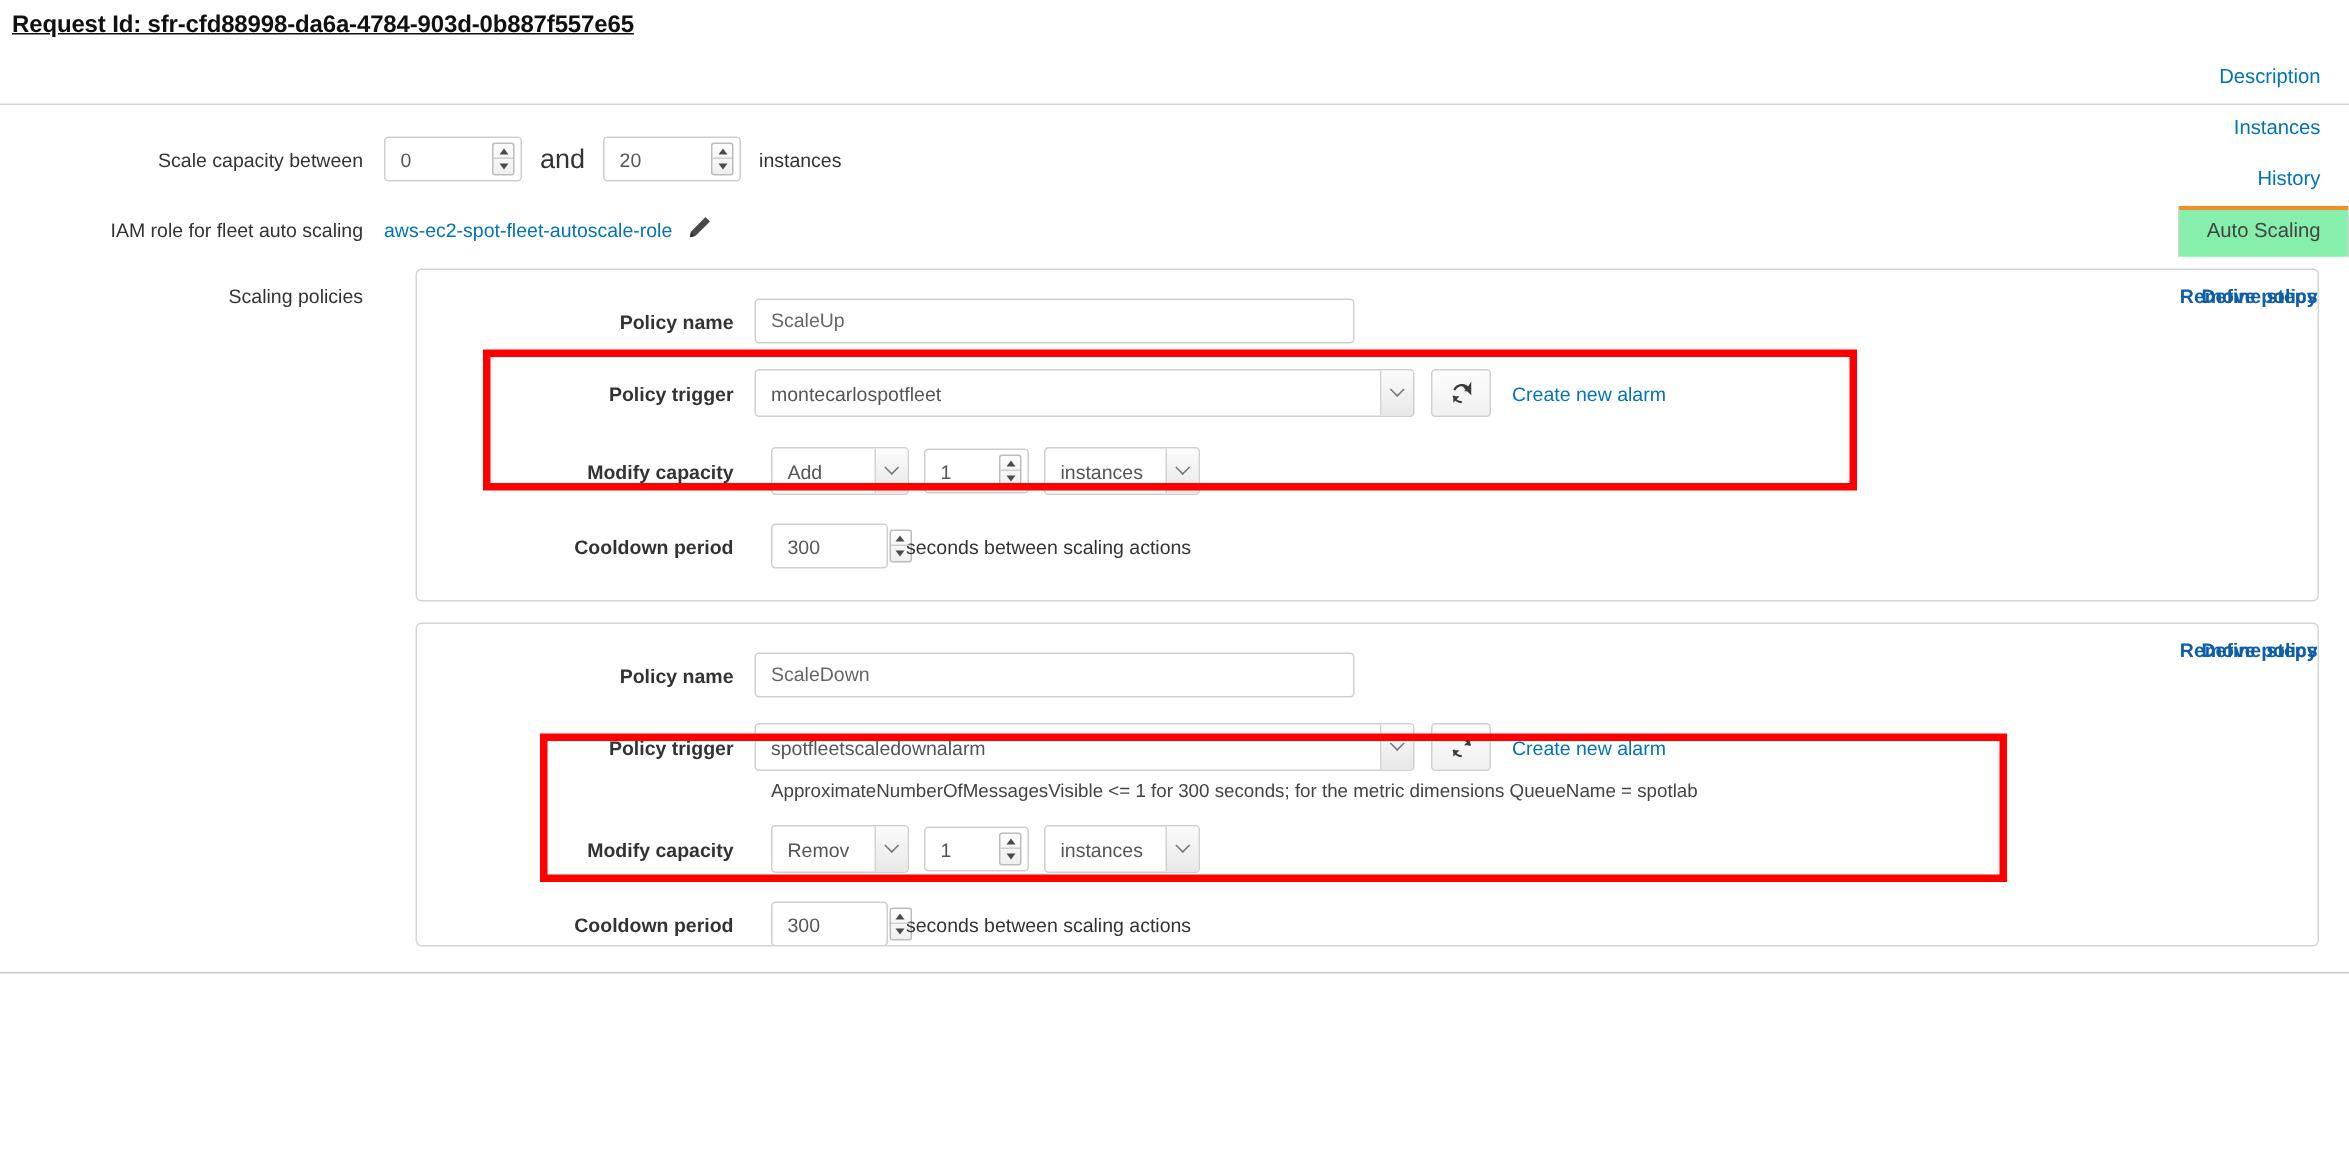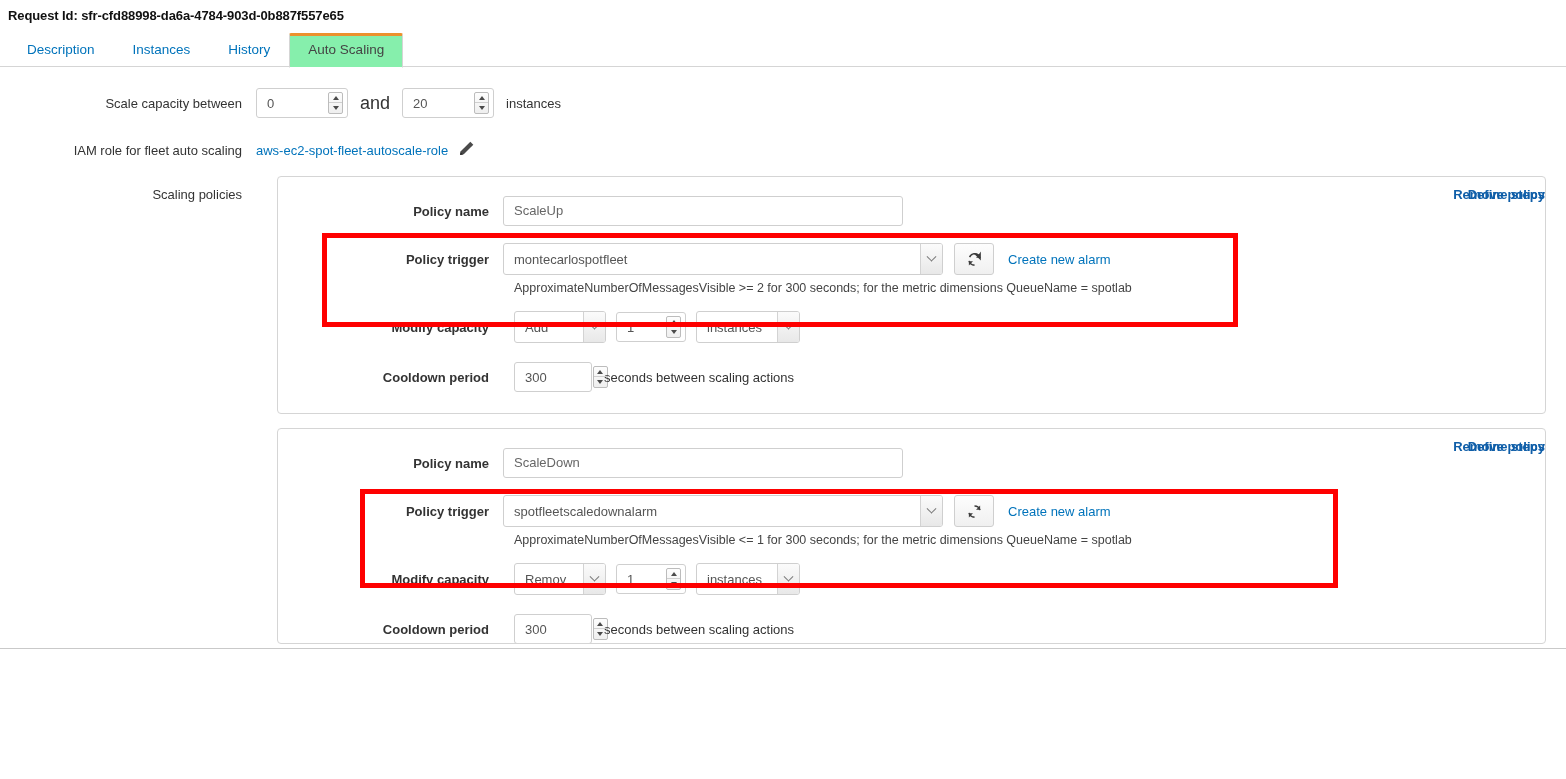--- a/index.html
+++ b/index.html
@@ -10,25 +10,26 @@
     background: #ffffff;
     font-family: "Liberation Sans", sans-serif;
     font-size: 13px;
     color: #333333;
     overflow: hidden;
     position: relative;
   }
 
   
   .page-title {
-    font-size: 13px;
+    font-size: 16px;
     font-weight: bold;
     color: #111111;
     padding: 8px 0 0 8px;
     letter-spacing: -0.1px;
+    text-decoration: underline;
   }
 
   
   .tabbar {
     position: relative;
     height: 36px;
     margin-top: 8px;
     padding-left: 8px;
   }
   .tabbar-line {
@@ -36,20 +37,21 @@
     left: 0; right: 0; bottom: 0;
     height: 1px;
     background: #d5d5d5;
   }
   .tabs {
     position: relative;
     display: flex;
     align-items: flex-end;
     height: 36px;
     z-index: 2;
+    flex-direction: column;
   }
   .tab {
     padding: 8px 18px 9px 18px;
     font-size: 13.5px;
     color: #0073bb;
     cursor: pointer;
     border: 1px solid transparent;
     border-bottom: none;
     line-height: 1.2;
   }
@@ -344,21 +346,20 @@
             <path d="M4.2 7.2 A6.4 6.4 0 0 1 15.2 5.6 L13.0 5.6 L16.6 9.2 L16.6 3.4 L15.2 5.6" fill="none" stroke="#3c3c3c" stroke-width="1.7"></path>
             <path d="M10 3.4 A6.6 6.6 0 0 1 16.4 8.4" fill="none" stroke="#3c3c3c" stroke-width="1.8"></path>
             <path d="M16.6 3.0 L16.6 8.0 L11.8 8.0 Z" fill="#3c3c3c"></path>
             <path d="M10 16.6 A6.6 6.6 0 0 1 3.6 11.6" fill="none" stroke="#3c3c3c" stroke-width="1.8"></path>
             <path d="M3.4 17.0 L3.4 12.0 L8.2 12.0 Z" fill="#3c3c3c"></path>
           </svg>
         </span>
         <a class="link create-alarm-link">Create new alarm</a>
       </div>
 
-      <div class="alarm-desc">ApproximateNumberOfMessagesVisible &gt;= 2 for 300 seconds; for the metric dimensions QueueName = spotlab</div>
 
       <div class="panel-row" style="margin-top:12px;">
         <div class="panel-label">Modify capacity</div>
         <div class="selectbox sel-action modify-gap">
           <span class="sel-val">Add</span>
           <span class="sel-arrow">
               <span class="chev"></span>
             </span>
         </div>
         <div class="numinput numinput-sm">

